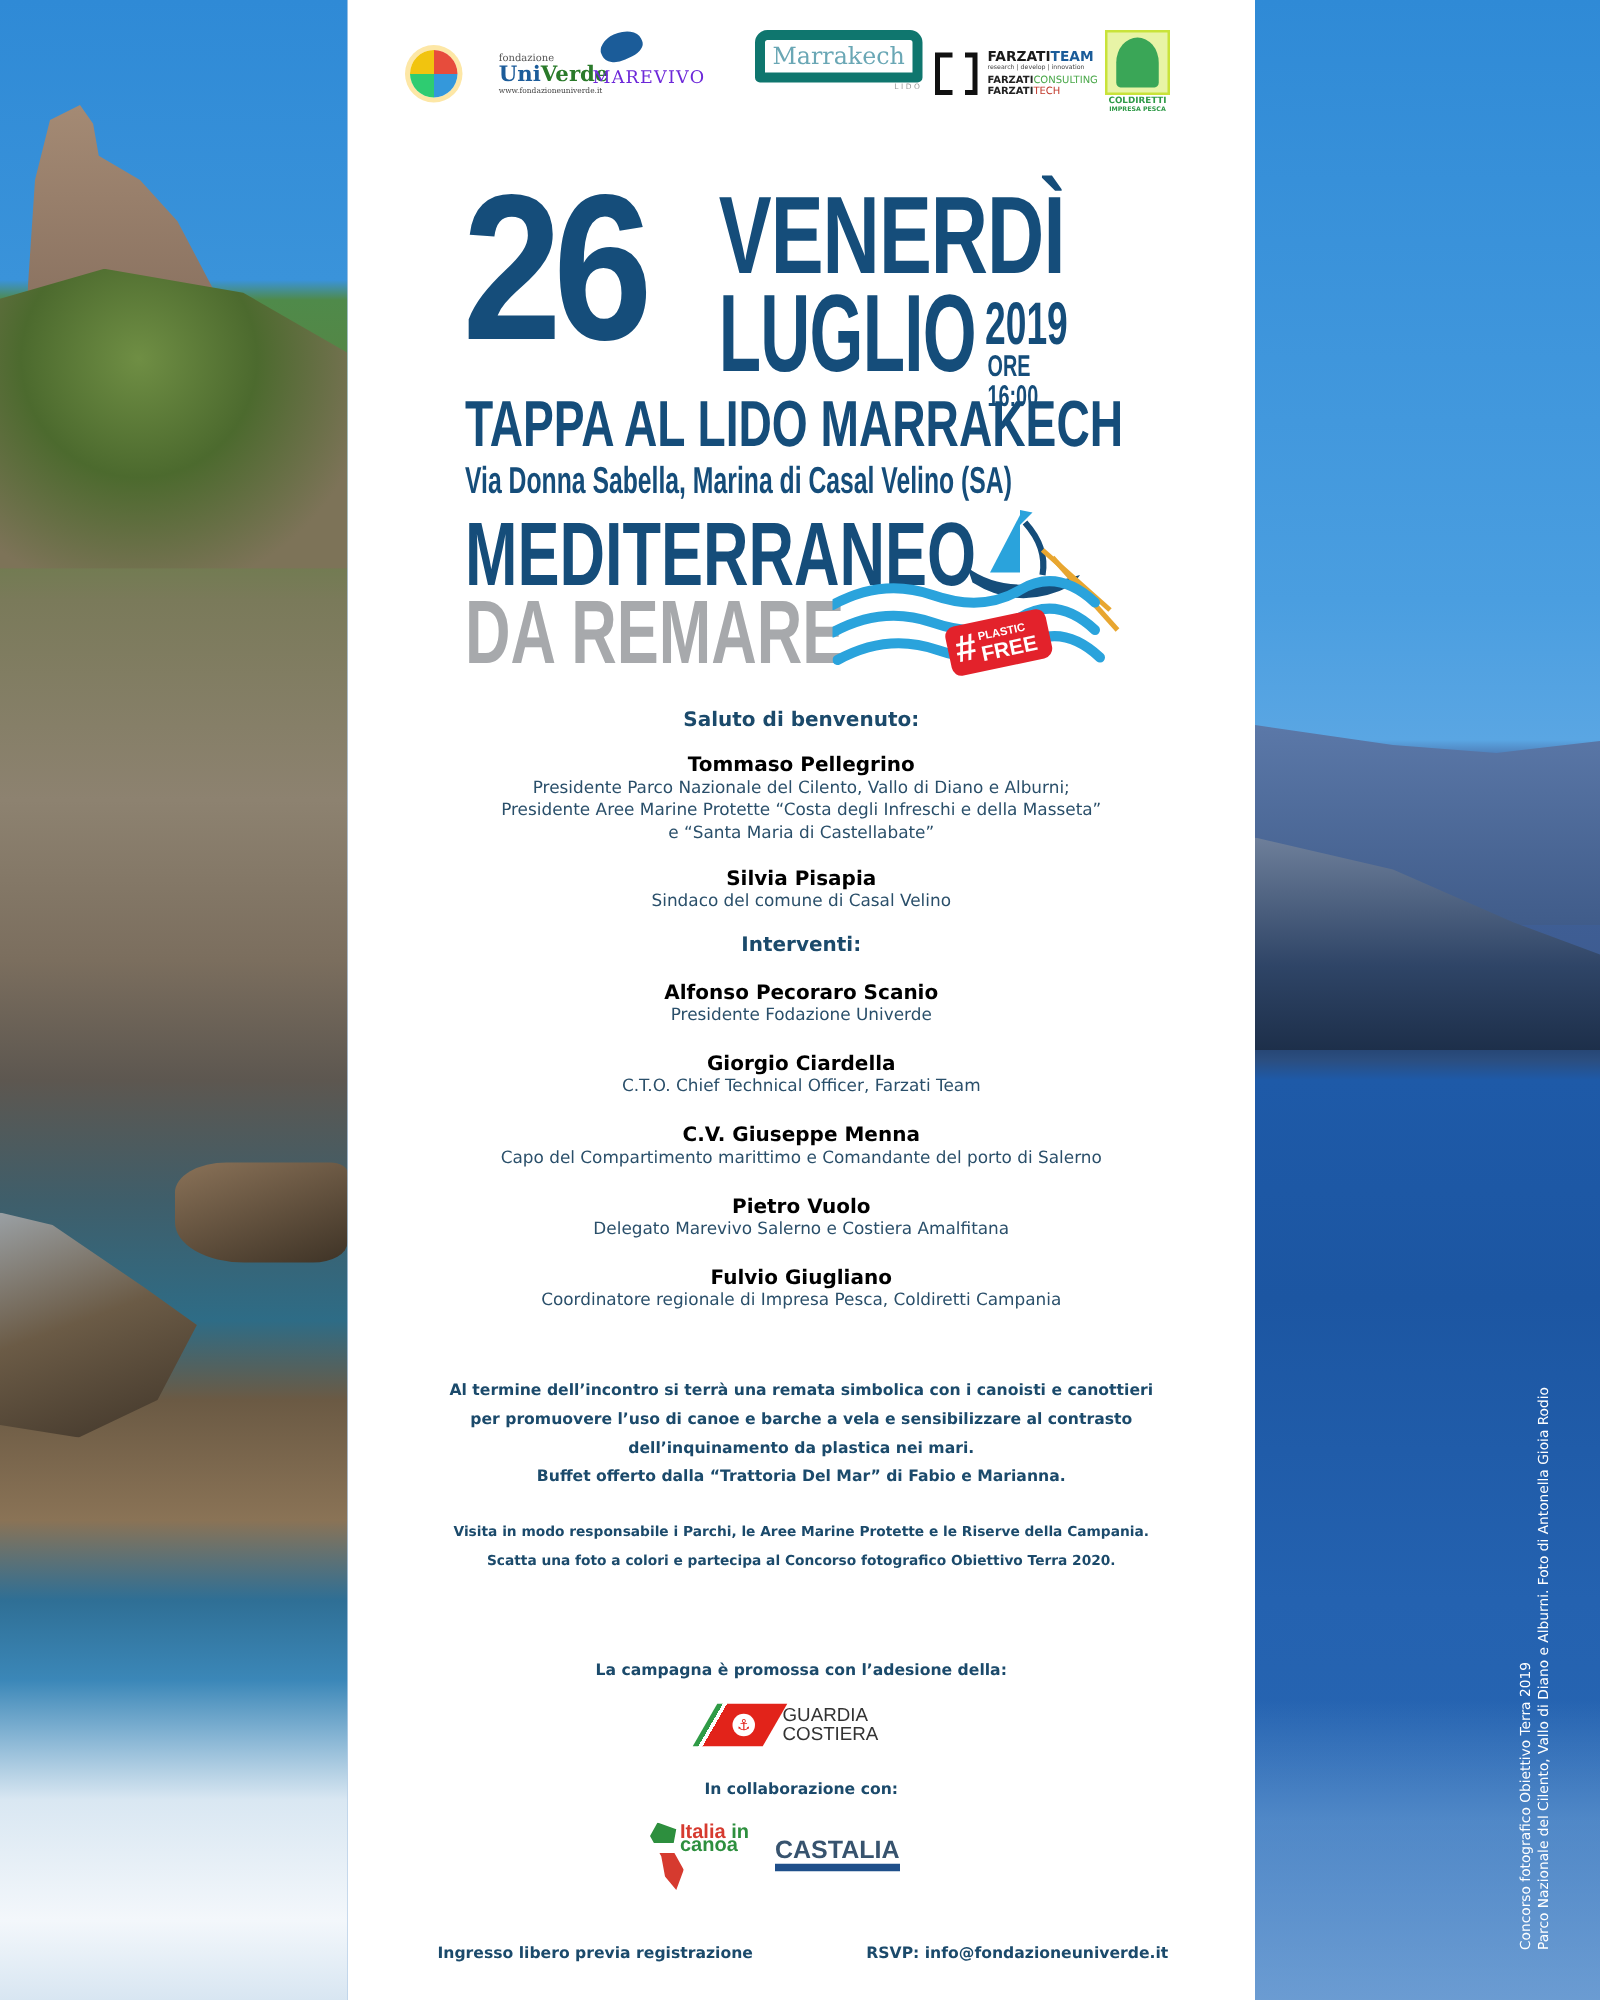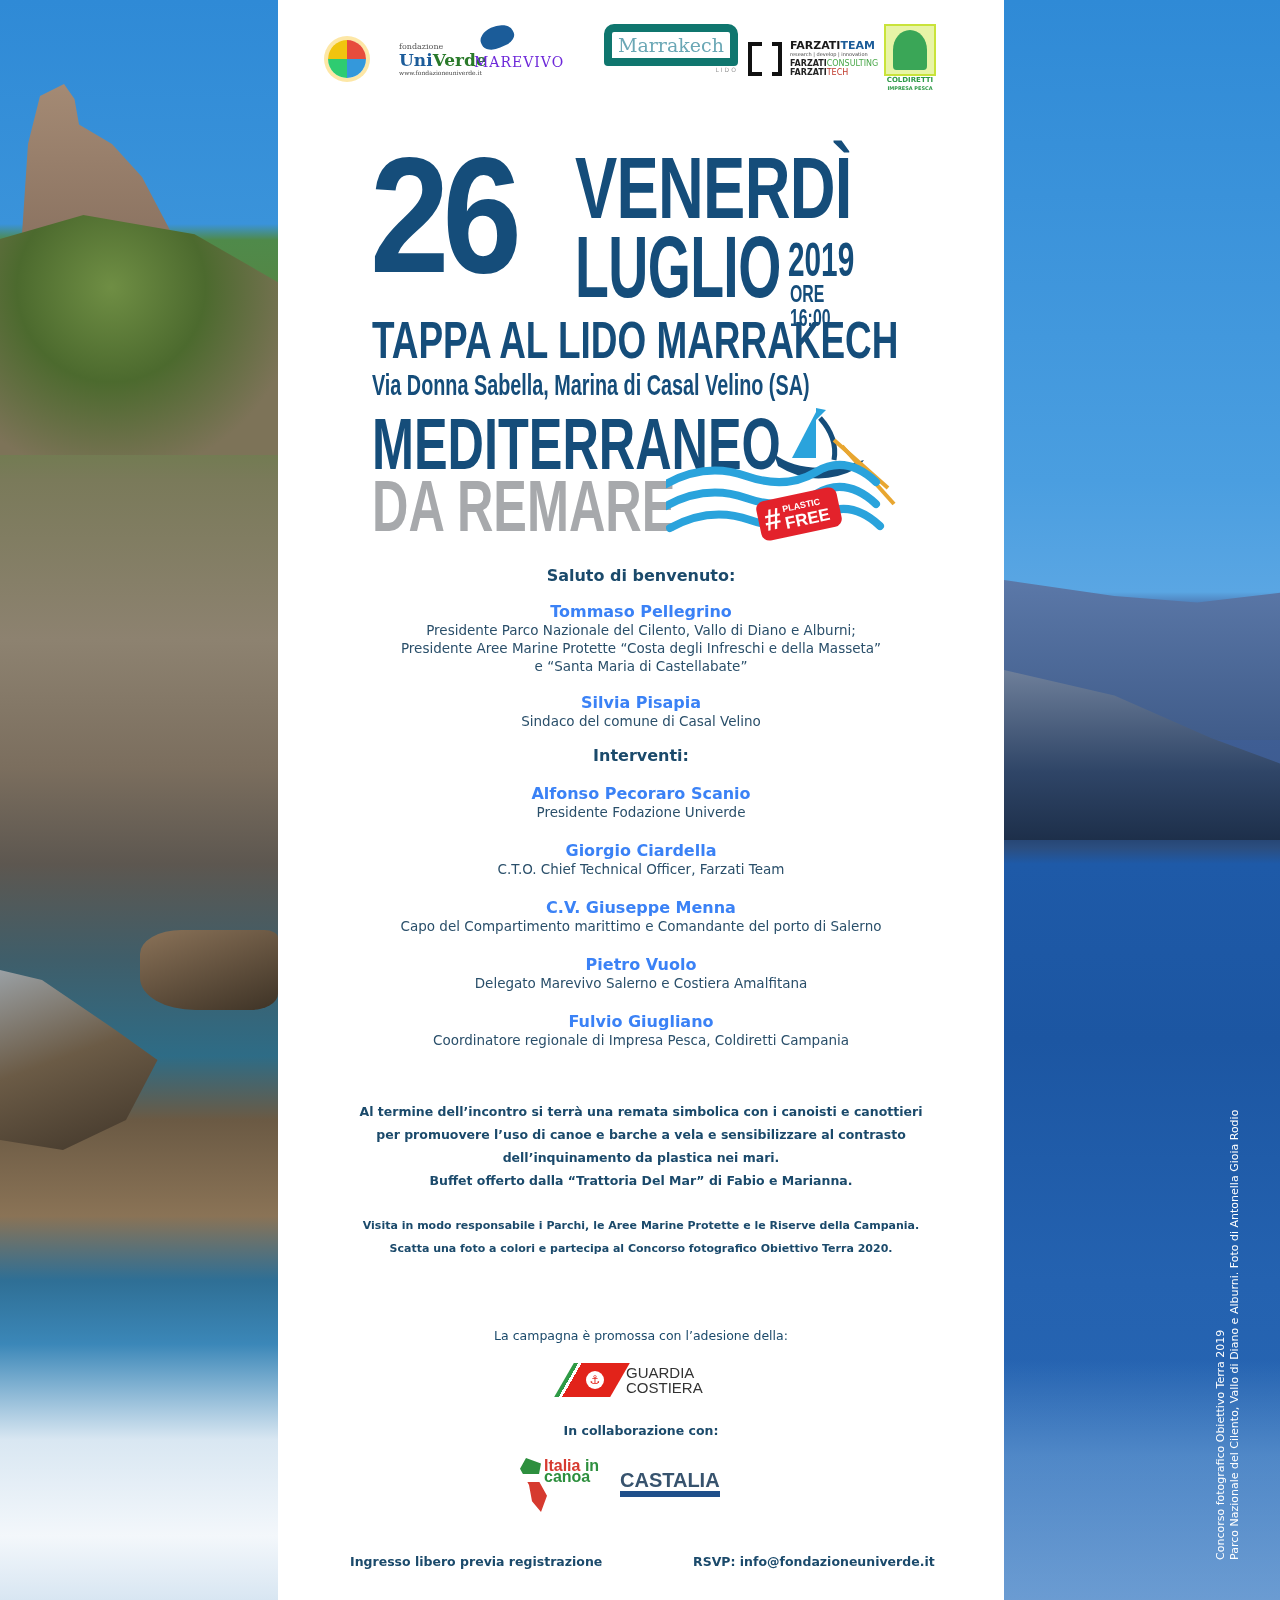--- a/index.html
+++ b/index.html
@@ -157,27 +157,27 @@
   }
   .plastic-free .hash { font-size: 30px; line-height: 30px; margin-right: 3px; }
   .plastic-free .words { display: flex; flex-direction: column; line-height: 12px; }
   .plastic-free .w1 { font-size: 9px; }
   .plastic-free .w2 { font-size: 17px; line-height: 17px; }
 
   
   .program { position: absolute; top: 566px; left: 0; width: 726px; text-align: center; font-family: "DejaVu Sans", sans-serif; }
   .section-heading { font-size: 16px; font-weight: bold; color: #1b4a6b; line-height: 20px; }
   .speaker { margin-top: 16px; }
-  .speaker-name { font-size: 16px; font-weight: bold; color: #3b82f6; line-height: 19px; }
+  .speaker-name { font-size: 16px; font-weight: bold; color: #000000; line-height: 19px; }
   .speaker-role { font-size: 13.5px; color: #2a4f6a; line-height: 18px; }
 
   .note-block { position: absolute; top: 1100px; left: 0; width: 726px; text-align: center; font-size: 12.5px; font-weight: bold; color: #1b4a6b; line-height: 23px; }
   .visit-block { position: absolute; top: 1214px; left: 0; width: 726px; text-align: center; font-size: 11px; font-weight: bold; color: #1b4a6b; line-height: 23px; }
 
-  .promo-heading { position: absolute; top: 1328px; left: 0; width: 726px; text-align: center; font-size: 12.5px; font-weight: normal; color: #1b4a6b; }
+  .promo-heading { position: absolute; top: 1328px; left: 0; width: 726px; text-align: center; font-size: 12.5px; font-weight: bold; color: #1b4a6b; }
   .guardia { position: absolute; top: 1360px; left: 286px; width: 160px; height: 40px; display: flex; align-items: center; }
   .guardia-stripe {
     width: 56px; height: 34px; position: relative;
     background: linear-gradient(90deg, #2f9b46 0 8%, #ffffff 8% 14%, #e2231a 14% 100%);
     transform: skewX(-30deg);
   }
   .guardia-anchor {
     position: absolute; left: 22px; top: 8px; width: 18px; height: 18px; border-radius: 50%; background: #fff;
     transform: skewX(30deg); color: #e2231a; font-size: 12px; line-height: 18px; text-align: center;
   }

